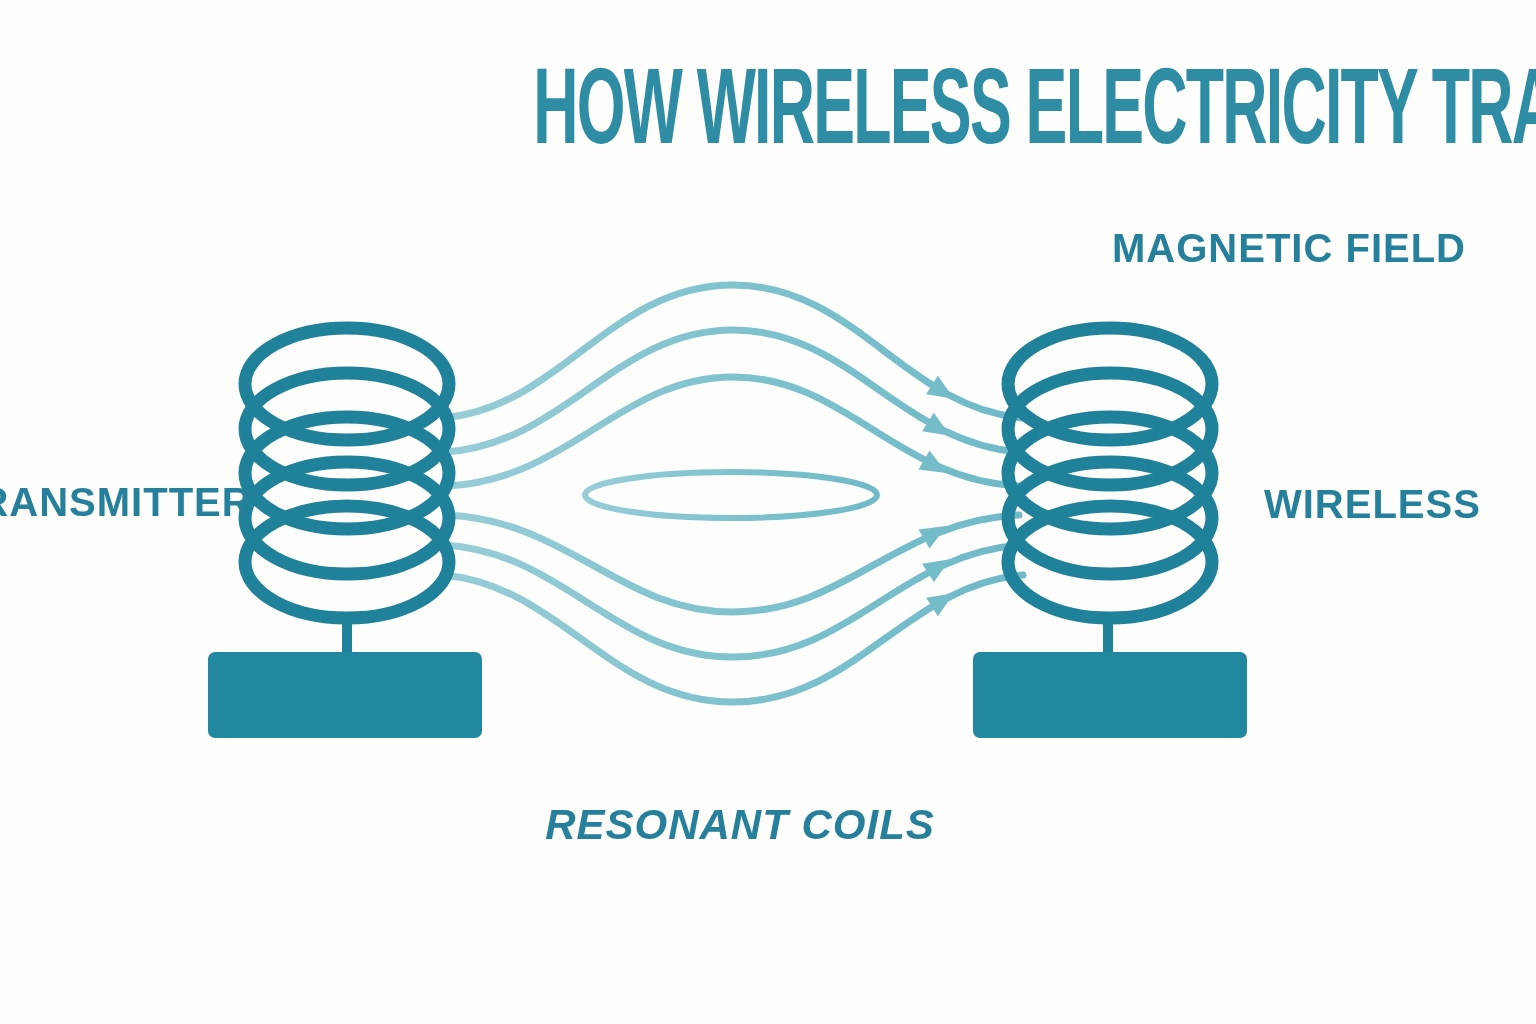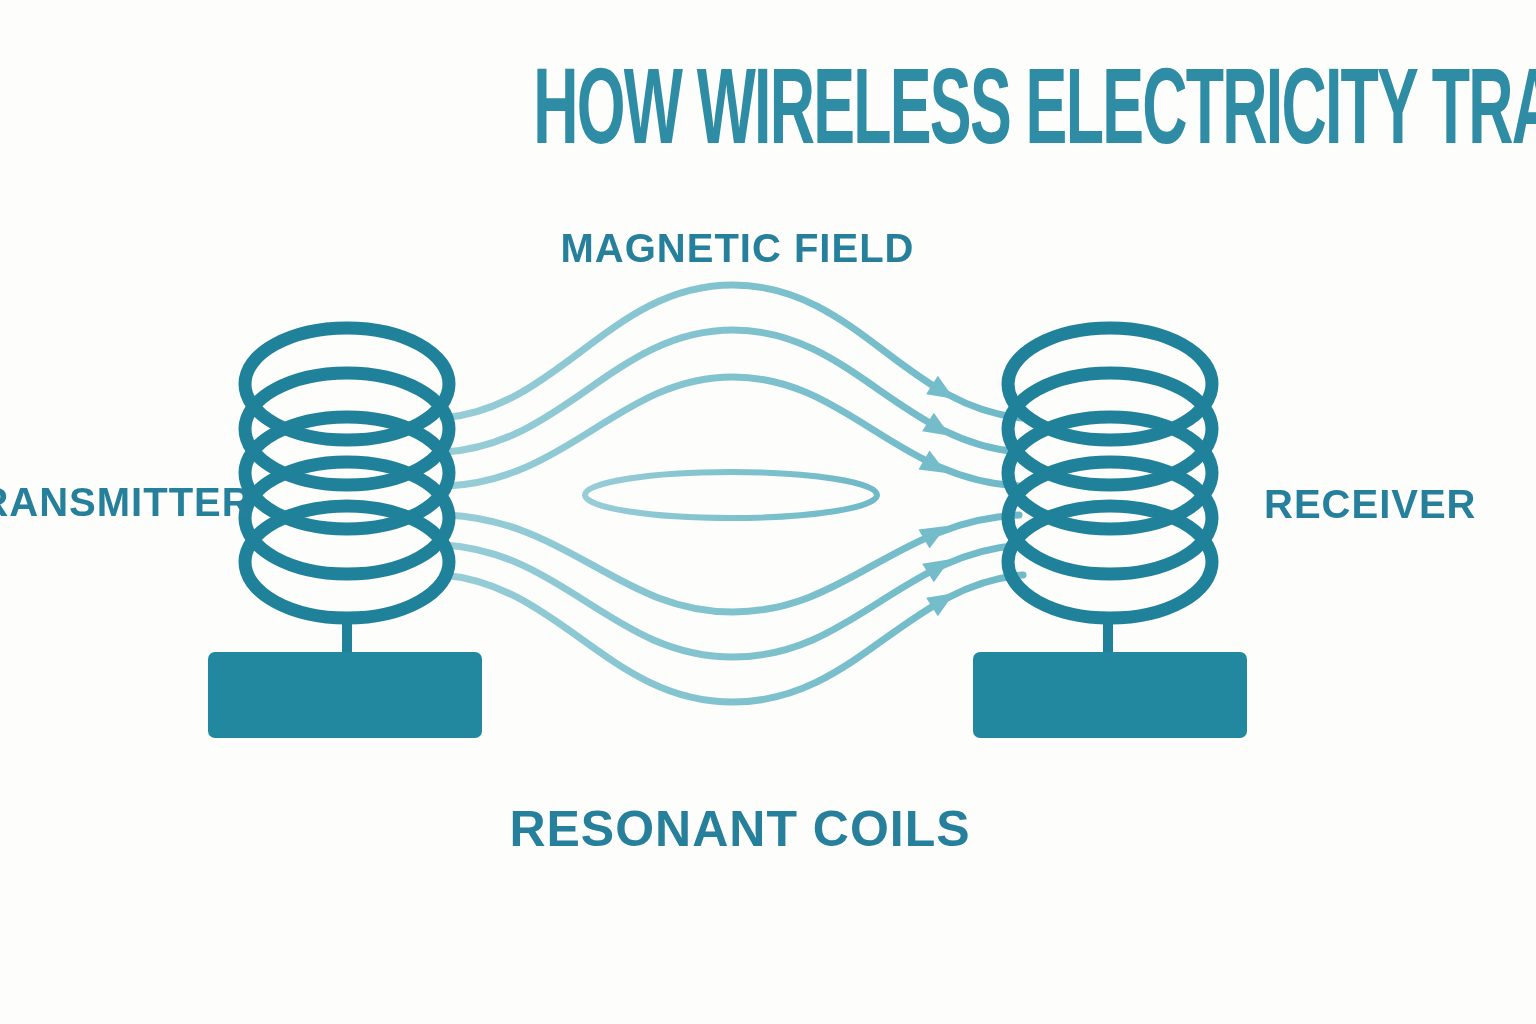--- a/index.html
+++ b/index.html
@@ -43,39 +43,40 @@
     font-weight: bold;
     color: #26809c;
     line-height: 1;
     letter-spacing: 1px;
     white-space: nowrap;
   }
   .label-magnetic {
     top: 228px;
     left: 9px;
     right: 70px;
-    text-align: center;
+    text-align: right;
     font-size: 40px;
   }
   .label-transmitter {
     top: 482px;
     left: -46px;
     font-size: 40px;
   }
   .label-receiver {
     top: 484px;
     left: 1264px;
     font-size: 40px;
   }
   .label-resonant {
     top: 804px;
     left: 0;
     right: 56px;
     text-align: center;
-    font-size: 50px;
+    font-size: 42px;
+    font-style: italic;
   }
   .brand {
     position: absolute;
     top: 926px;
     right: 33px;
     font-size: 44px;
     font-weight: bold;
     color: #2f96ad;
     letter-spacing: 0px;
     line-height: 1;
@@ -136,18 +137,18 @@
   </svg>
 
   <div class="title-wrap">
     <span class="title-inner">HOW WIRELESS ELECTRICITY TRANSFER WORKS</span>
   </div>
 
   <div class="label label-magnetic">MAGNETIC FIELD</div>
 
   <div class="label label-transmitter">TRANSMITTER</div>
 
-  <div class="label label-receiver">RECEIVER</div>
+  <div class="label label-receiver">WIRELESS</div>
 
   <div class="label label-resonant">RESONANT COILS</div>
 
 
 </div>
 
 </body></html>

